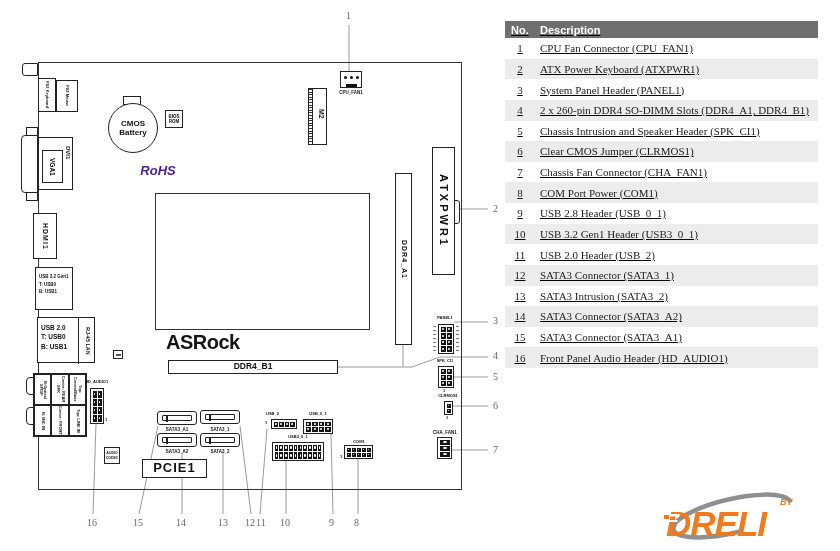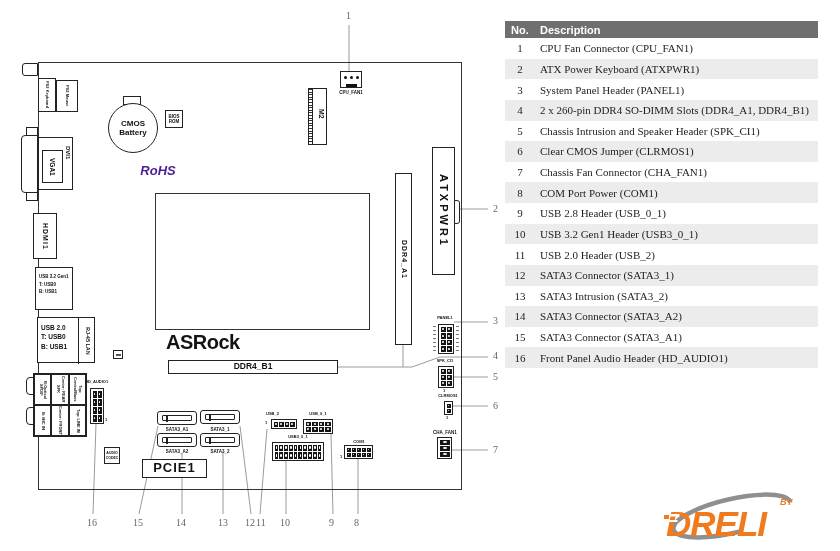--- a/index.html
+++ b/index.html
@@ -20,21 +20,21 @@
   .pinhdr i{background:#141414;position:relative;display:block;}
   .pinhdr i::after{content:"";position:absolute;left:30%;top:30%;right:30%;bottom:30%;
           background:#fff;border-radius:50%;}
   
   .sata{position:absolute;border:1.3px solid #222;border-radius:3px;background:#fff;box-sizing:border-box;}
   .sata::before{content:"";position:absolute;left:4px;right:4px;top:3px;height:4px;
           border:1px solid #222;border-radius:1px;}
   .sata::after{content:"";position:absolute;left:8px;top:3px;width:2px;height:7px;
           background:#222;}
   
-  .legend{position:absolute;left:505px;top:21px;width:313px;}
+  .legend{position:absolute;left:505px;top:21px;width:313px;text-decoration:underline;}
   .lhead{height:17px;background:#6F6F6F;color:#fff;display:flex;align-items:center;
          font:bold 11px "Liberation Sans",sans-serif;}
   .lhead .hno{width:35px;padding-left:6px;box-sizing:border-box;}
   .lrow{height:20.63px;display:flex;align-items:center;
         font:11px "Liberation Serif",serif;color:#1d1d1d;}
   .lrow:nth-child(even){background:#ECECEC;}
   .lrow .rno{width:30px;text-align:center;flex:none;}
   .lrow .rdesc{padding-left:5px;white-space:nowrap;text-align:center;}
   
   .co{position:absolute;font:10px "Liberation Serif",serif;color:#666;}

